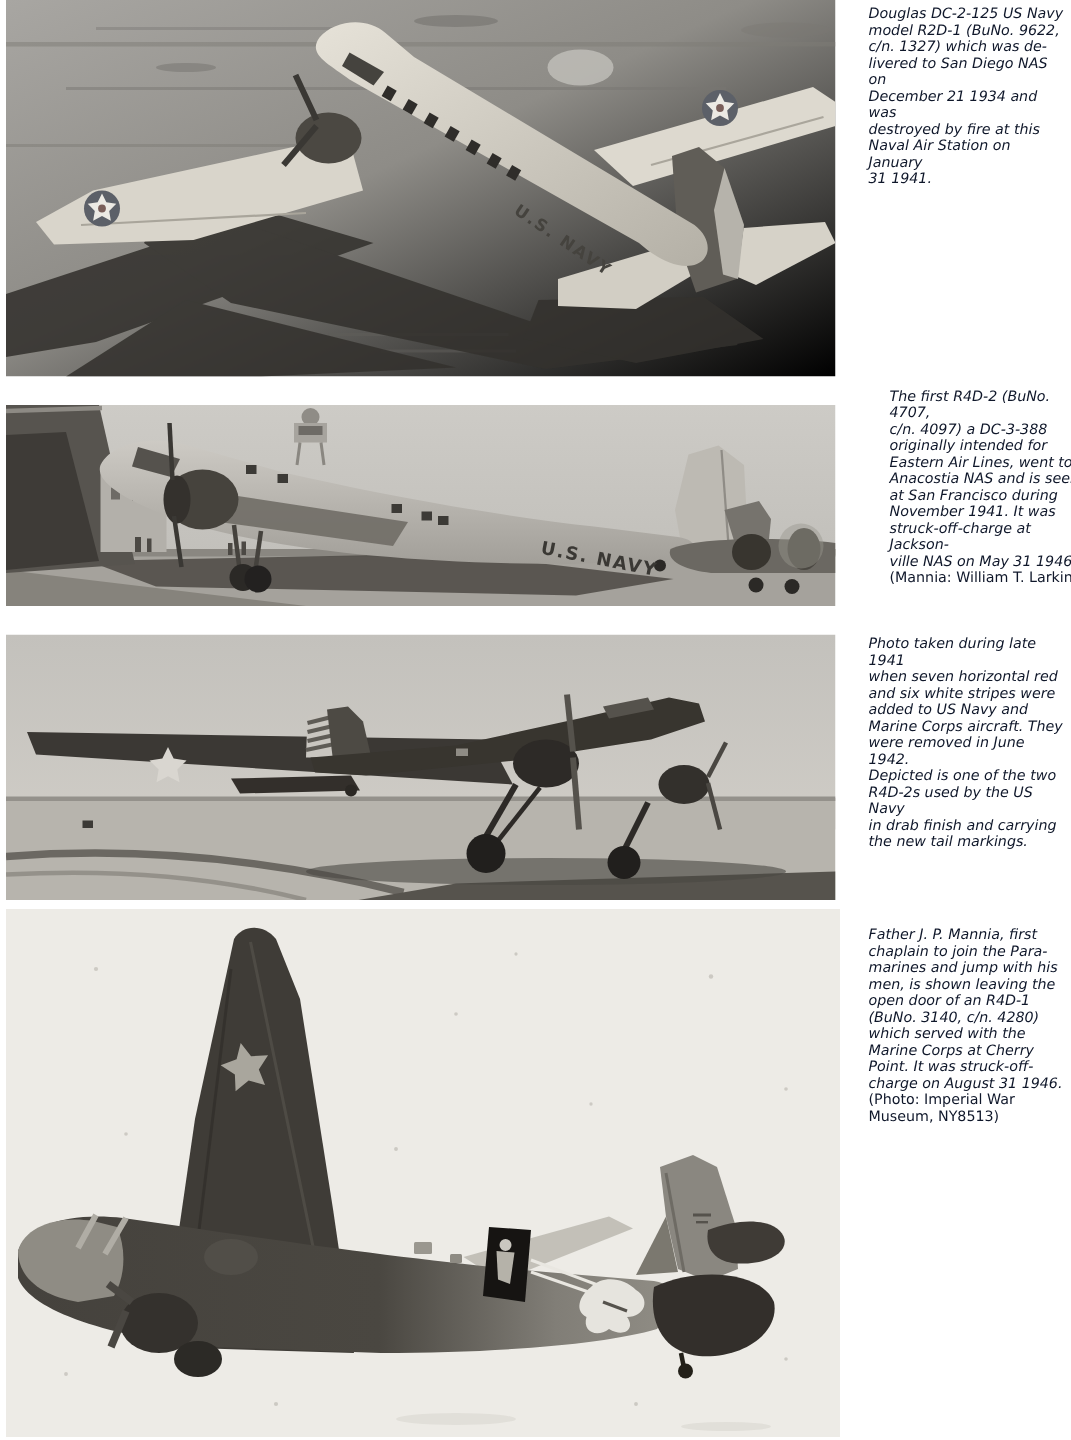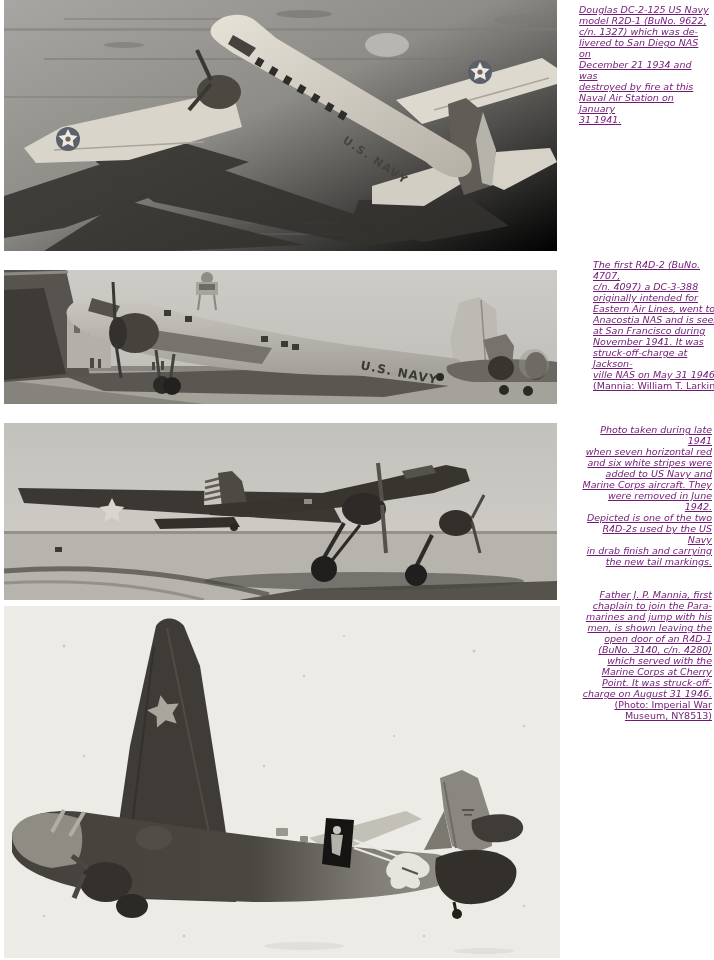--- a/index.html
+++ b/index.html
@@ -2,21 +2,21 @@
 <html><head>
 <meta charset="utf-8">
 <style>
   html,body{margin:0;padding:0;background:#ffffff;}
   .page{
     position:relative;width:714px;height:960px;background:#ffffff;
     overflow:hidden;font-family:"DejaVu Sans","Liberation Sans",sans-serif;
   }
   .photo{position:absolute;margin:0;padding:0;}
   .photo svg{display:block;}
-  .caption{position:absolute;width:133px;color:#701a75;text-decoration:underline;}
+  .caption{position:absolute;width:133px;color:#0f172a;}
   .cap-body{
     margin:0;font-style:italic;font-size:9.5px;line-height:11px;
     white-space:pre-line;letter-spacing:0px;
   }
   .cap-credit{
     margin:0;font-style:normal;font-size:9.5px;line-height:11px;
     white-space:pre-line;
   }
 </style>
 </head>
@@ -267,21 +267,21 @@
           <line x1="340" y1="100" x2="318" y2="138" stroke="#2d2a27" stroke-width="4"></line>
           <line x1="356" y1="102" x2="326" y2="140" stroke="#2d2a27" stroke-width="3"></line>
           <circle cx="320" cy="146" r="13" fill="#211f1d"></circle>
           <line x1="428" y1="112" x2="412" y2="144" stroke="#2d2a27" stroke-width="4"></line>
           <circle cx="412" cy="152" r="11" fill="#211f1d"></circle>
           <circle cx="230" cy="104" r="4" fill="#2b2824"></circle>
         </g>
       </g>
     </svg>
   </figure>
-  <aside class="caption" style="left:579px;top:424px;text-align:right;">
+  <aside class="caption" style="left:579px;top:424px;">
     <p class="cap-body">Photo taken during late 1941
 when seven horizontal red
 and six white stripes were
 added to US Navy and
 Marine Corps aircraft. They
 were removed in June 1942.
 Depicted is one of the two
 R4D-2s used by the US Navy
 in drab finish and carrying
 the new tail markings.</p>
@@ -363,21 +363,21 @@
         <rect x="458" y="203" width="12" height="2" fill="#55524c"></rect>
         <rect x="460" y="208" width="8" height="1.6" fill="#55524c"></rect>
         <polygon points="420,244 440,205 448,242" fill="#7b786f"></polygon>
         <path d="M432,252 C462,238 504,242 512,262 C516,282 492,300 462,298 C440,296 428,278 432,252 Z" fill="#332f2b"></path>
         <path d="M468,214 C494,204 516,208 519,220 C521,231 504,238 484,236 C472,234 466,226 468,214 Z" fill="#3f3b36"></path>
         <line x1="450" y1="296" x2="452" y2="306" stroke="#232019" stroke-width="3"></line>
         <circle cx="453" cy="308" r="5" fill="#232019"></circle>
       </g>
     </svg>
   </figure>
-  <aside class="caption" style="left:579px;top:589px;text-align:right;">
+  <aside class="caption" style="left:579px;top:618px;">
     <p class="cap-body">Father J. P. Mannia, first
 chaplain to join the Para-
 marines and jump with his
 men, is shown leaving the
 open door of an R4D-1
 (BuNo. 3140, c/n. 4280)
 which served with the
 Marine Corps at Cherry
 Point. It was struck-off-
 charge on August 31 1946.</p>

